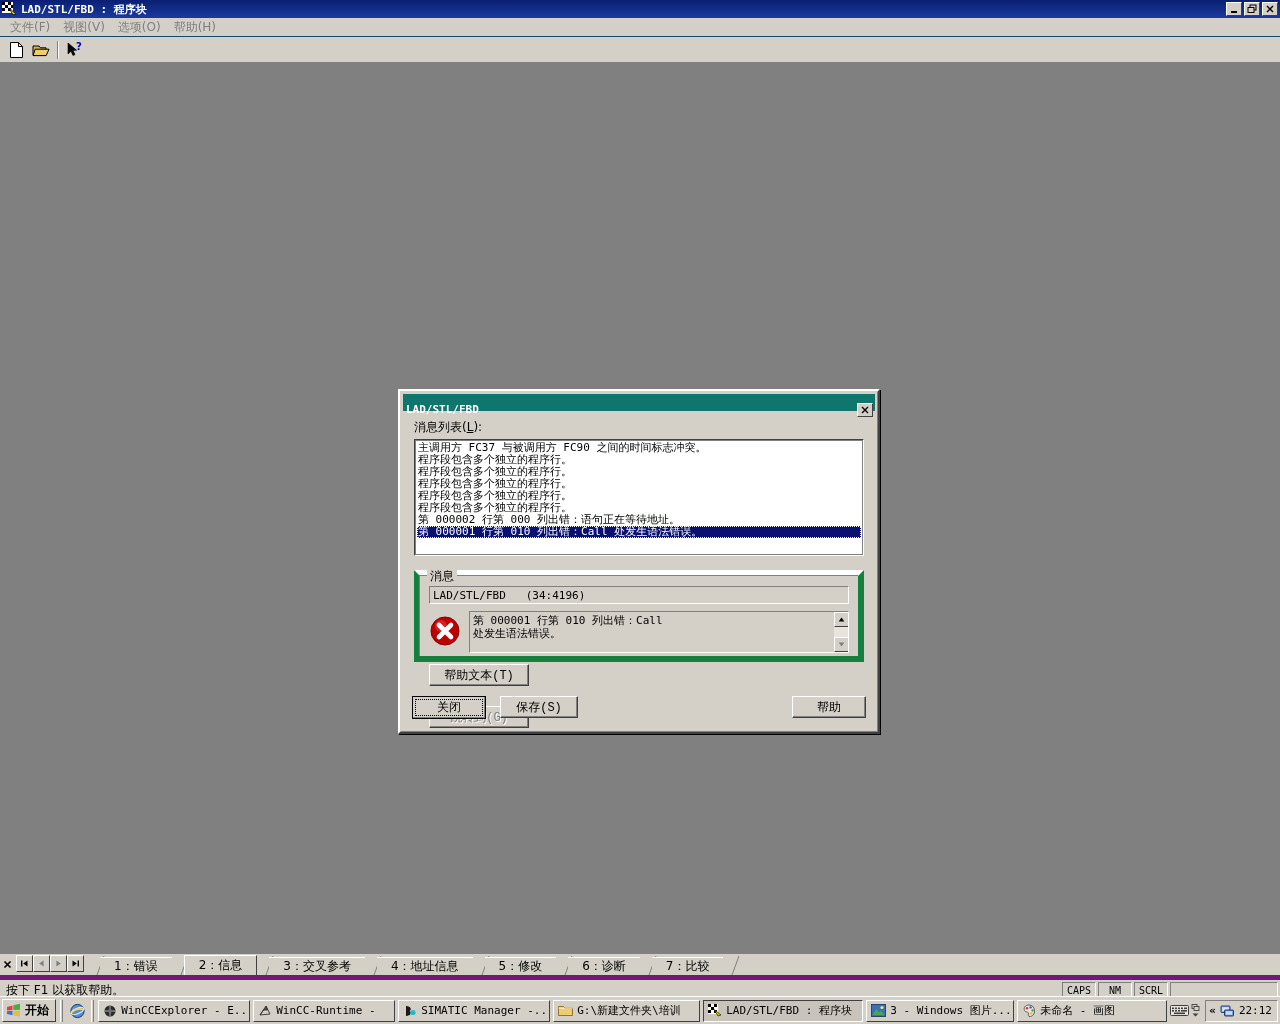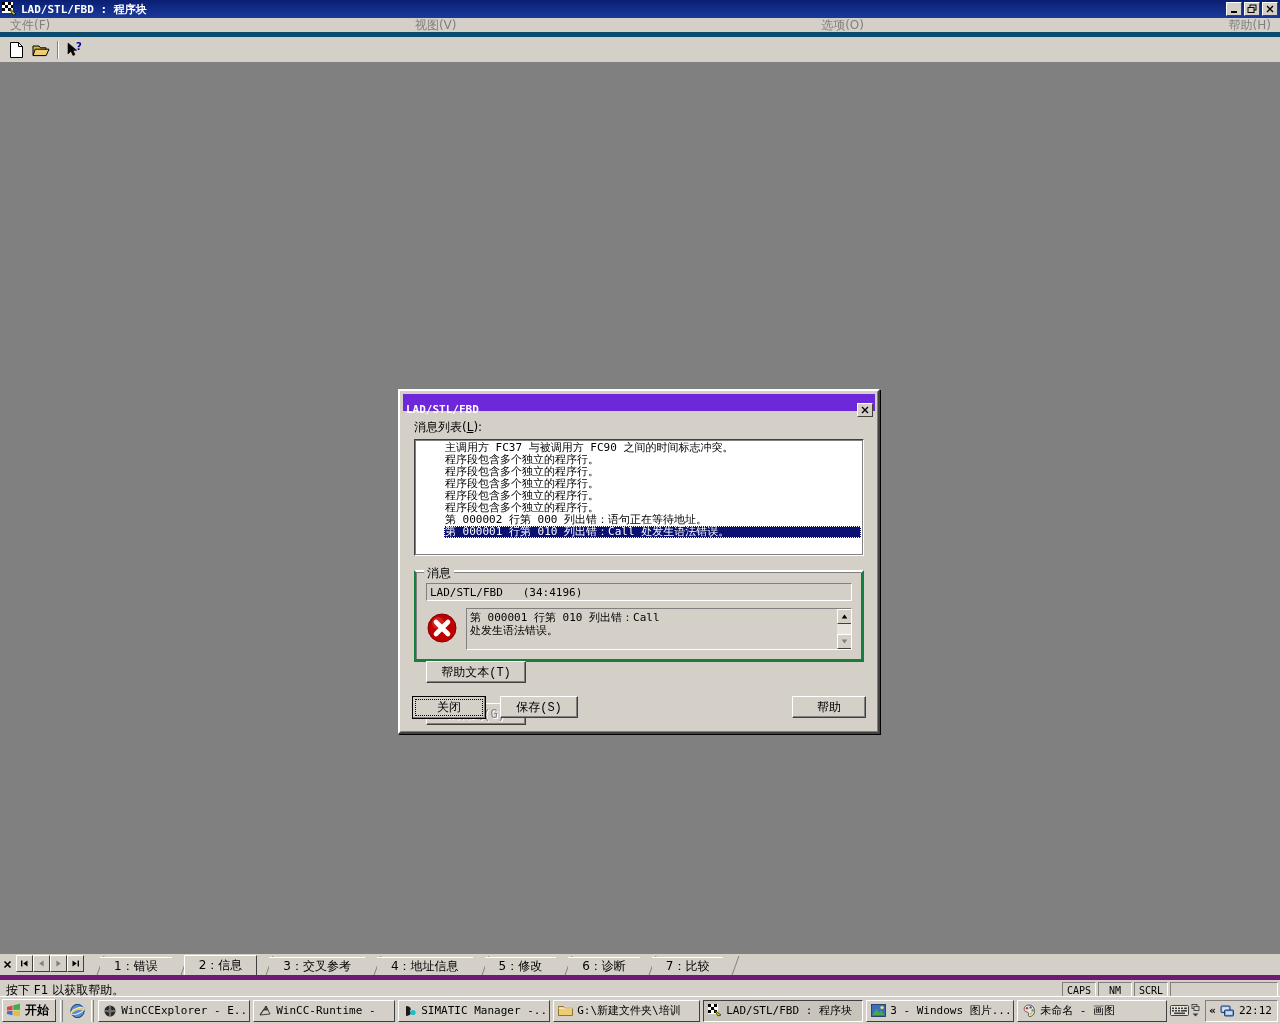--- a/index.html
+++ b/index.html
@@ -58,23 +58,22 @@
     font-family: "DejaVu Sans", sans-serif;
     line-height: 1;
   }
 
   
   #menubar {
     height: 19px;
     background: #d4d0c8;
     display: flex; align-items: center;
     padding-left: 6px;
-    border-bottom: 5px solid #0c4a6e;
+    border-bottom: 1px solid #0c4a6e;
     flex: 0 0 auto;
-    justify-content: space-between;
   }
   #menubar .menu-item {
     padding: 2px 9px 2px 4px;
     color: #808080;
     font-size: 12px;
     white-space: nowrap;
     font-family: "DejaVu Sans", sans-serif;
   }
 
   
@@ -123,21 +122,21 @@
   #dialog-inner {
     position: absolute; inset: 0;
     border-top: 1px solid #d4d0c8;
     border-left: 1px solid #d4d0c8;
     border-right: 1px solid #808080;
     border-bottom: 1px solid #808080;
     padding: 2px;
   }
   #dlg-titlebar {
     height: 17px;
-    background: #6d28d9;
+    background: #0f766e;
     display: flex; align-items: center;
     padding: 14px 2px 0 3px;
   }
   #dlg-titlebar .dlg-title {
     color: #fff;
     font-family: "DejaVu Sans Mono", monospace;
     font-weight: bold;
     font-size: 11px;
     flex: 1 1 auto;
   }
@@ -157,41 +156,41 @@
     background: #ffffff;
     border-top: 1px solid #404040;
     border-left: 1px solid #404040;
     border-right: 1px solid #ffffff;
     border-bottom: 1px solid #ffffff;
     outline: 1px solid #808080;
     outline-offset: -2px;
     overflow: hidden;
     padding: 1px 0 0 0;
   }
-  #msg-listbox .lb-inner { padding: 1px 2px; margin-left: 27px; }
+  #msg-listbox .lb-inner { padding: 1px 2px; }
   .lb-row {
     font-family: "DejaVu Sans Mono", monospace;
     font-size: 11px;
     line-height: 12px;
     color: #000;
     white-space: nowrap;
     padding: 0 1px;
   }
   .lb-row.selected {
     background: #0a1172;
     color: #ffffff;
     outline: 1px dotted #ffffff;
     outline-offset: -1px;
   }
 
   
   #msg-group {
     margin-top: 14px;
     position: relative;
-    border: 3px solid #15803d;
+    border: 6px solid #15803d;
     border-top-color: #ffffff;
     height: 92px;
   }
   #msg-group::before {
     content: "";
     position: absolute; inset: -1px 0 0 -1px;
     border-top: 1px solid #808080;
     border-left: 1px solid #808080;
     pointer-events: none;
   }

